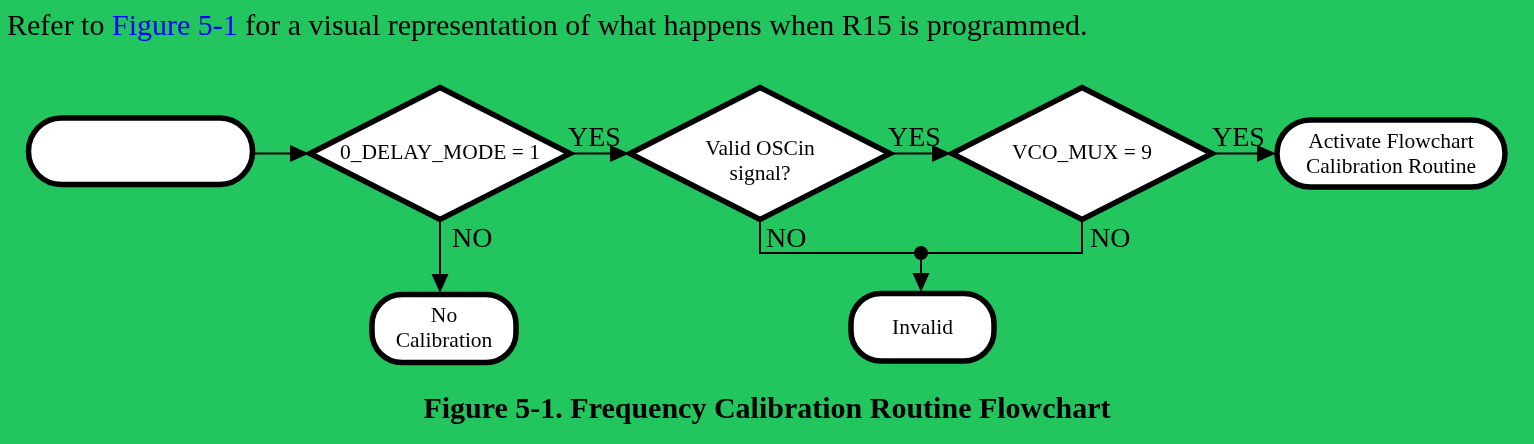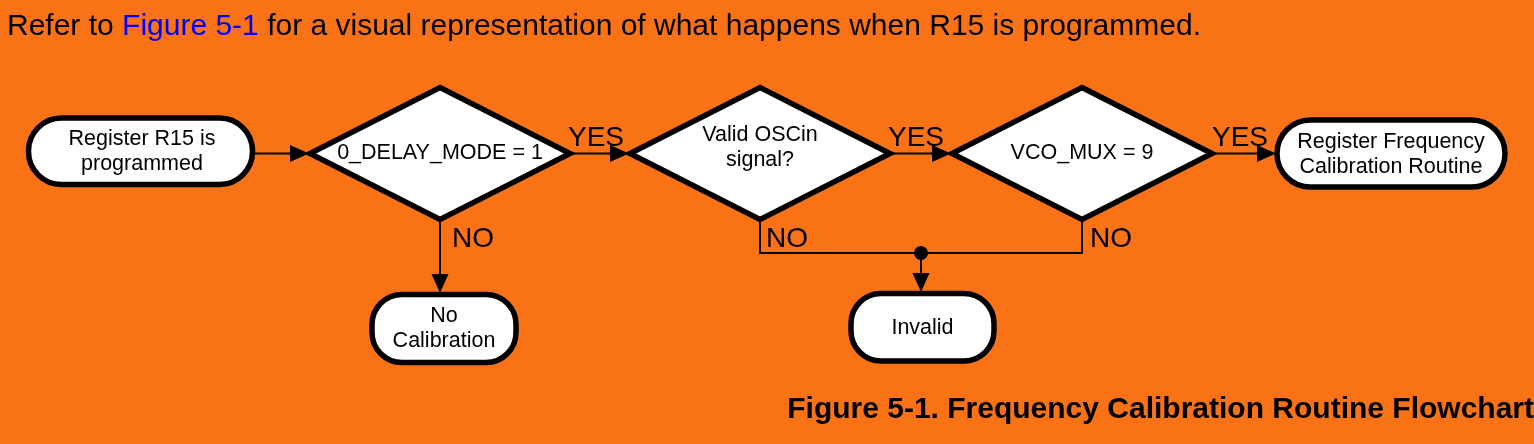--- a/index.html
+++ b/index.html
@@ -1,21 +1,21 @@
 <!DOCTYPE html>
 <html><head>
 <meta charset="utf-8">
 <style>
   html, body { margin: 0; padding: 0; background: #ffffff; }
   .page {
     position: relative;
     width: 1534px;
     height: 444px;
-    background: #f97316;
-    font-family: Liberation Sans, sans-serif;
+    background: #22c55e;
+    font-family: Liberation Serif, serif;
     color: #000000;
     overflow: hidden;
   }
   .intro {
     position: absolute;
     left: 7px;
     top: 6px;
     font-size: 30px;
     line-height: 38px;
     white-space: nowrap;
@@ -45,21 +45,21 @@
     font-size: 28px;
     line-height: 22px;
     color: #000000;
     white-space: nowrap;
   }
   .caption {
     position: absolute;
     left: 0;
     top: 391px;
     width: 1534px;
-    text-align: right;
+    text-align: center;
     font-size: 30px;
     font-weight: bold;
     color: #000000;
   }
   .shape { fill: #ffffff; stroke: #000000; stroke-width: 5.5; }
   .conn  { fill: none; stroke: #000000; stroke-width: 2; }
   .arrow { fill: #000000; stroke: none; }
 </style>
 </head>
 <body>
@@ -93,25 +93,24 @@
 
     <rect class="shape" x="28.5" y="118" width="224" height="66.5" rx="33" ry="33"></rect>
     <polygon class="shape" points="440,87.5 570,153.5 440,219.5 310,153.5"></polygon>
     <polygon class="shape" points="760,87.5 890,153.5 760,219.5 630,153.5"></polygon>
     <polygon class="shape" points="1082,87.5 1212,153.5 1082,219.5 952,153.5"></polygon>
     <rect class="shape" x="1277" y="120" width="228" height="67" rx="33.5" ry="33.5"></rect>
     <rect class="shape" x="372" y="294.5" width="144" height="68" rx="30" ry="30"></rect>
     <rect class="shape" x="851" y="293.5" width="143" height="67.5" rx="30" ry="30"></rect>
   </svg>
 
-  <div class="node-label" style="left:52px; top:118px; width:180px; height:66px;">Register R15 is programmed</div>
   <div class="node-label" style="left:320px; top:118px; width:240px; height:69px;">0_DELAY_MODE = 1</div>
-  <div class="node-label" style="left:700px; top:112px; width:120px; height:69px;">Valid OSCin signal?</div>
+  <div class="node-label" style="left:700px; top:126px; width:120px; height:69px;">Valid OSCin signal?</div>
   <div class="node-label" style="left:972px; top:118px; width:220px; height:69px;">VCO_MUX = 9</div>
-  <div class="node-label" style="left:1290px; top:120px; width:202px; height:67px;">Register Frequency Calibration Routine</div>
+  <div class="node-label" style="left:1290px; top:120px; width:202px; height:67px;">Activate Flowchart Calibration Routine</div>
   <div class="node-label" style="left:861px; top:294px; width:123px; height:66px;">Invalid</div>
   <div class="node-label" style="left:386px; top:295px; width:116px; height:66px;">No Calibration</div>
 
   <div class="edge-label" style="left:568px; top:126px;">YES</div>
   <div class="edge-label" style="left:888px; top:126px;">YES</div>
   <div class="edge-label" style="left:1212px; top:126px;">YES</div>
   <div class="edge-label" style="left:452px; top:227px;">NO</div>
   <div class="edge-label" style="left:766px; top:227px;">NO</div>
   <div class="edge-label" style="left:1090px; top:227px;">NO</div>
 

